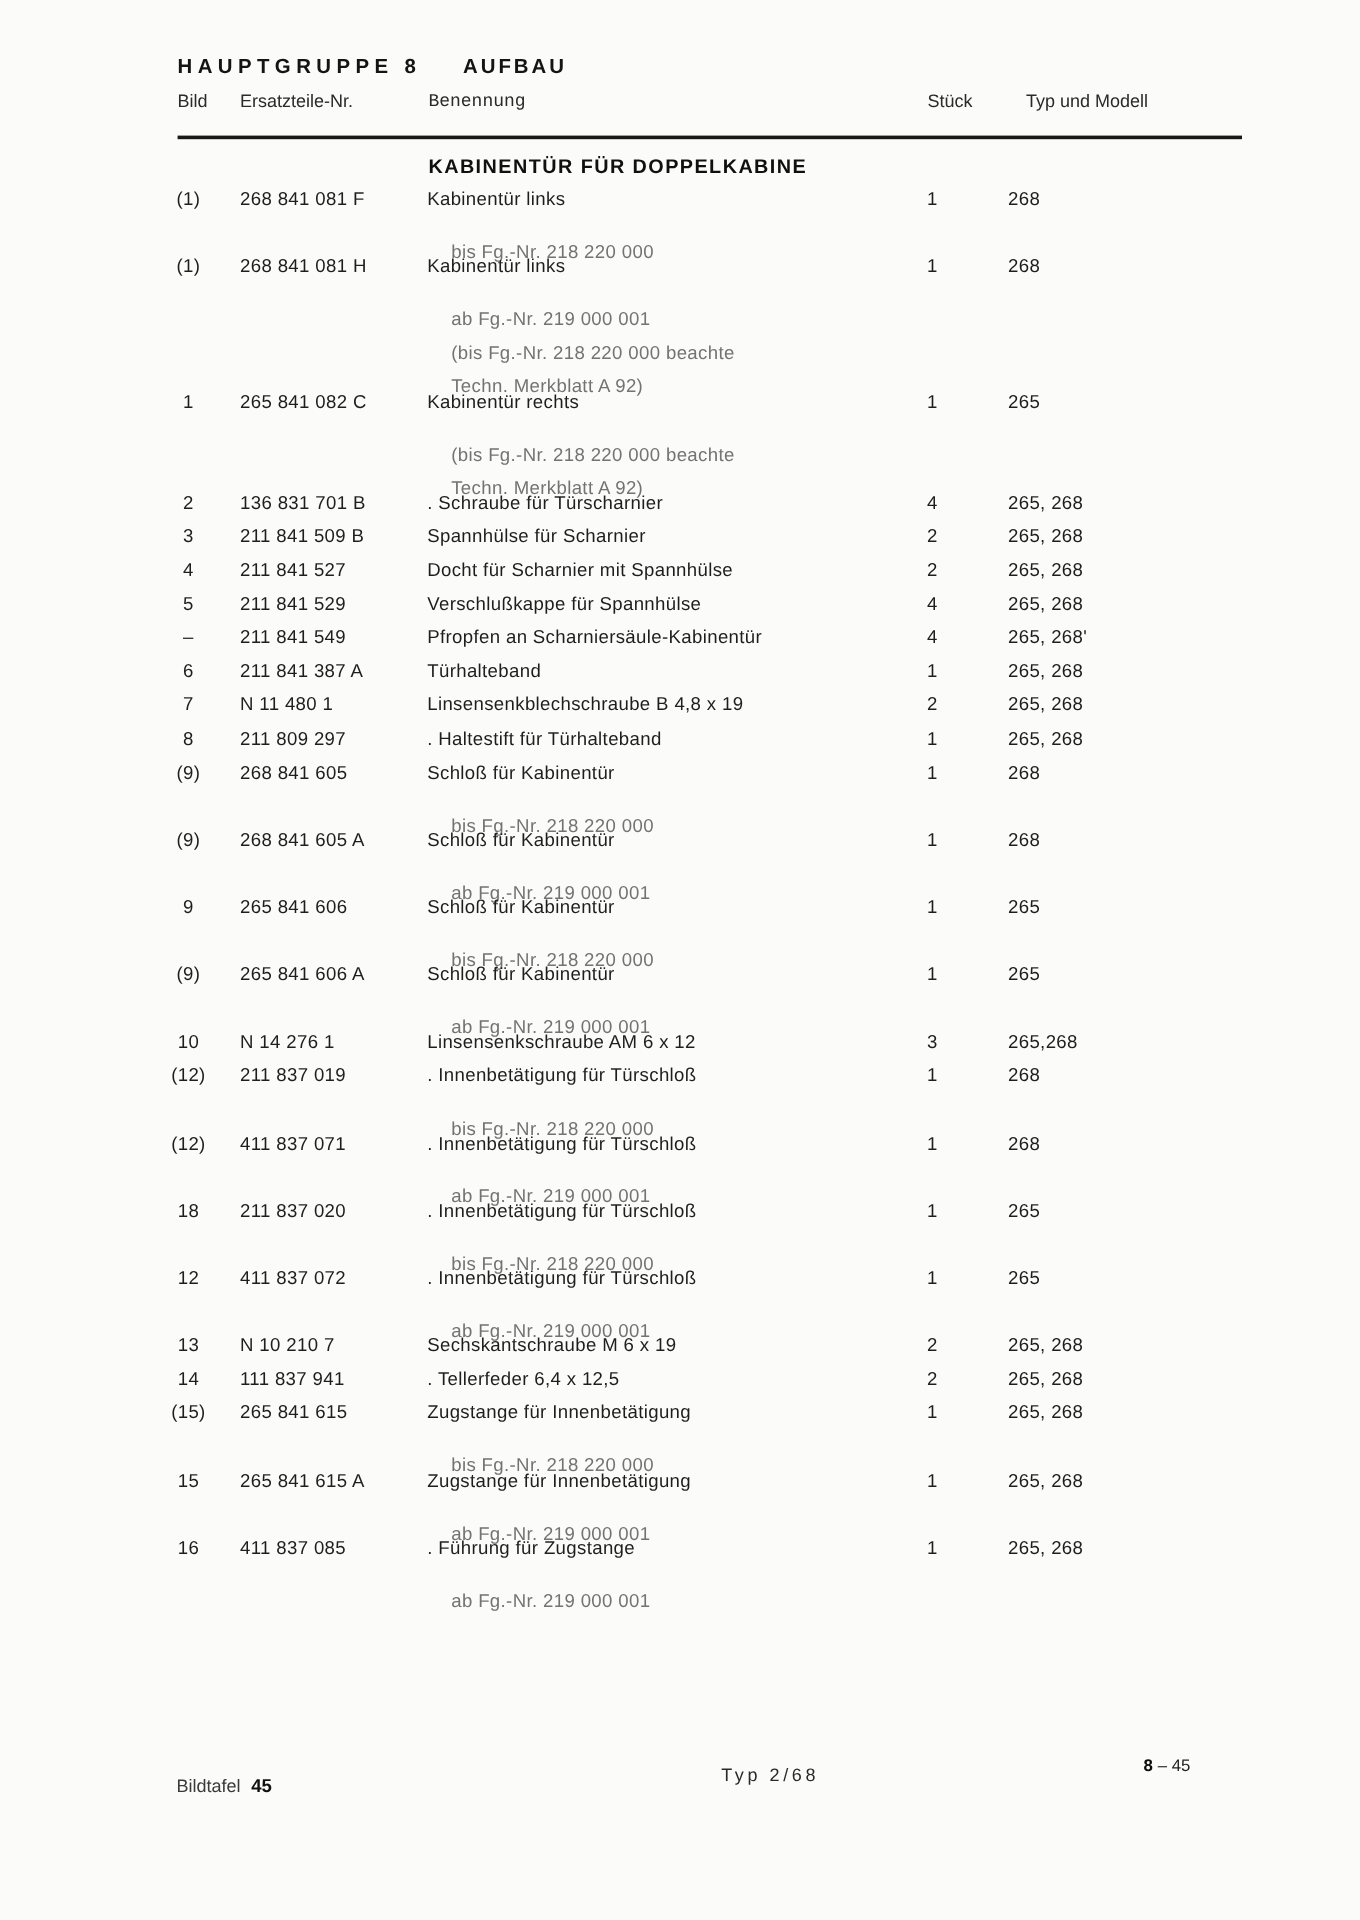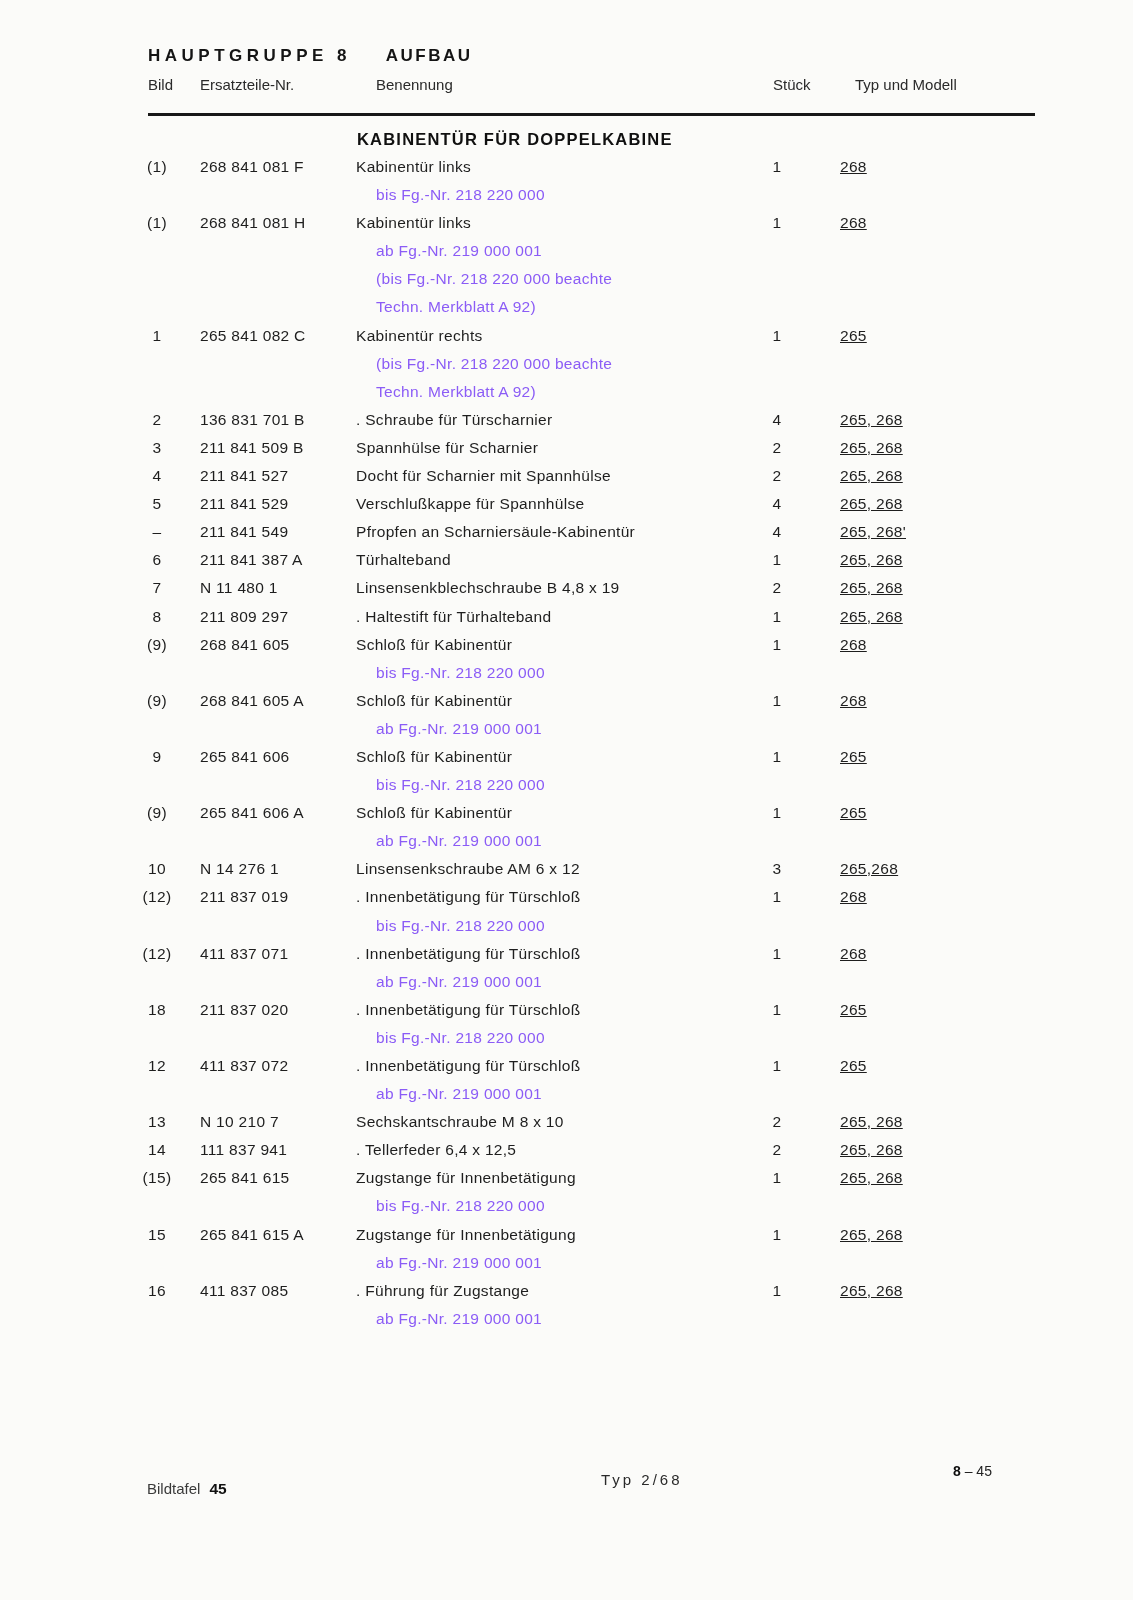--- a/index.html
+++ b/index.html
@@ -15,42 +15,42 @@
   .main-title{
     position:absolute;left:148px;top:46px;
     font-size:17px;font-weight:bold;white-space:nowrap;color:#141414;
   }
   .main-title .t-left{letter-spacing:4.5px;}
   .main-title .t-right{letter-spacing:2.5px;margin-left:30px;}
   .col-head{position:absolute;top:76px;left:0;width:100%;font-size:15px;color:#2a2a2a;}
   .col-head span{position:absolute;white-space:nowrap;}
   .ch-bild{left:148px;}
   .ch-nr{left:200px;}
-  .ch-name{left:376px;}
+  .ch-name{left:357px;font-family:Liberation Mono, monospace;}
   .ch-qty{left:773px;}
   .ch-typ{left:855px;}
   .rule{
     position:absolute;top:113px;left:148px;width:887px;height:3px;
     background:#181818;
   }
   .section-title{
     position:absolute;left:357px;top:130px;
     font-size:16.5px;font-weight:bold;letter-spacing:1.2px;color:#101010;
     white-space:nowrap;
   }
   
   .rows{position:absolute;top:156px;left:0;width:100%;}
   .line{position:relative;height:28.1px;font-size:15.5px;letter-spacing:0.3px;white-space:nowrap;}
   .line span{position:absolute;top:2px;}
   .c-bild{left:134px;width:46px;text-align:center;}
   .c-nr{left:200px;}
   .c-name{left:356px;}
-  .c-sub{left:376px;color:#8b5cf6;}
+  .c-sub{left:376px;color:#737373;margin-top:16px;}
   .c-qty{left:754px;width:46px;text-align:center;}
-  .c-typ{left:840px;text-decoration:underline;}
+  .c-typ{left:840px;}
   
   .footer{position:absolute;left:0;top:0;width:100%;}
   .f-left{position:absolute;left:147px;top:1464px;font-size:15px;color:#3a3a3a;margin-top:16px;}
   .f-left b{color:#111;margin-left:9px;font-size:15.5px;}
   .f-center{position:absolute;left:601px;top:1471px;font-size:15px;letter-spacing:3px;color:#2a2a2a;}
   .f-right{position:absolute;left:953px;top:1463px;font-size:14px;color:#222;text-align:center;}
   .f-right b{color:#0c0c0c;}
 </style>
 </head>
 <body>
@@ -253,21 +253,21 @@
         <span class="c-name">. Innenbetätigung für Türschloß</span>
         <span class="c-qty">1</span>
         <span class="c-typ">265</span>
       </div>
       <div class="line">
         <span class="c-sub">ab Fg.-Nr. 219 000 001</span>
       </div>
       <div class="line">
         <span class="c-bild">13</span>
         <span class="c-nr">N 10 210 7</span>
-        <span class="c-name">Sechskantschraube M 8 x 10</span>
+        <span class="c-name">Sechskantschraube M 6 x 19</span>
         <span class="c-qty">2</span>
         <span class="c-typ">265, 268</span>
       </div>
       <div class="line">
         <span class="c-bild">14</span>
         <span class="c-nr">111 837 941</span>
         <span class="c-name">. Tellerfeder 6,4 x 12,5</span>
         <span class="c-qty">2</span>
         <span class="c-typ">265, 268</span>
       </div>

